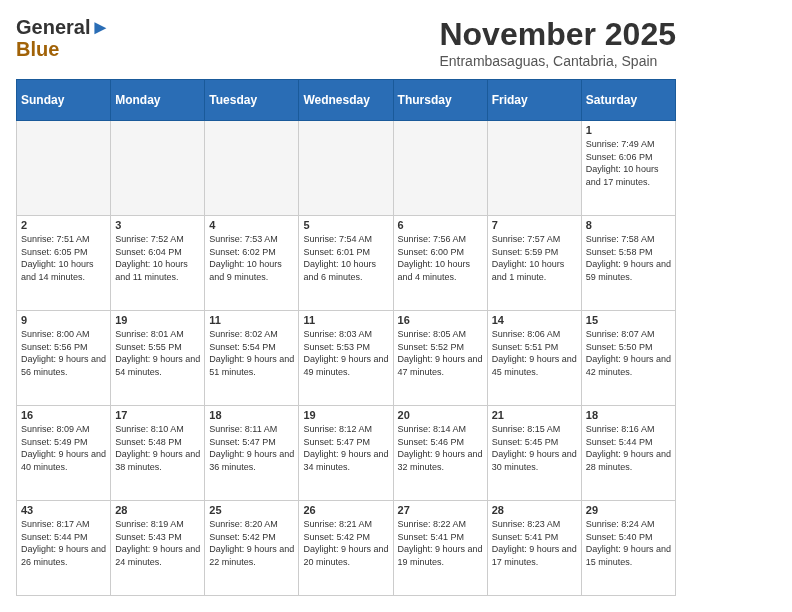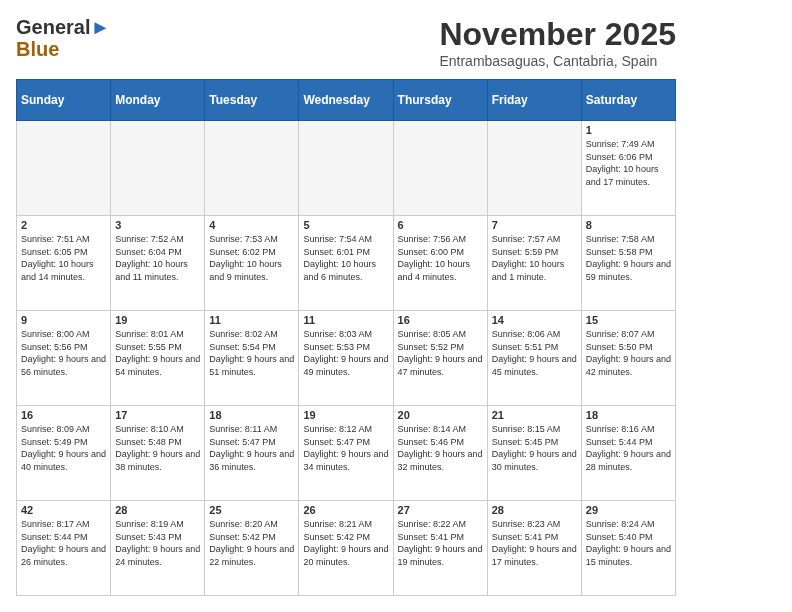--- a/index.html
+++ b/index.html
@@ -215,21 +215,21 @@
           <div class="day-info">Sunrise: 8:15 AM<br>Sunset: 5:45 PM<br>Daylight: 9 hours and 30 minutes.</div>
         </td>
         <td>
           <span class="day-num">18</span>
           <div class="day-info">Sunrise: 8:16 AM<br>Sunset: 5:44 PM<br>Daylight: 9 hours and 28 minutes.</div>
         </td>
       </tr>
 
       <tr>
         <td>
-          <span class="day-num">42</span>
+          <span class="day-num">43</span>
           <div class="day-info">Sunrise: 8:17 AM<br>Sunset: 5:44 PM<br>Daylight: 9 hours and 26 minutes.</div>
         </td>
         <td>
           <span class="day-num">28</span>
           <div class="day-info">Sunrise: 8:19 AM<br>Sunset: 5:43 PM<br>Daylight: 9 hours and 24 minutes.</div>
         </td>
         <td>
           <span class="day-num">25</span>
           <div class="day-info">Sunrise: 8:20 AM<br>Sunset: 5:42 PM<br>Daylight: 9 hours and 22 minutes.</div>
         </td>

